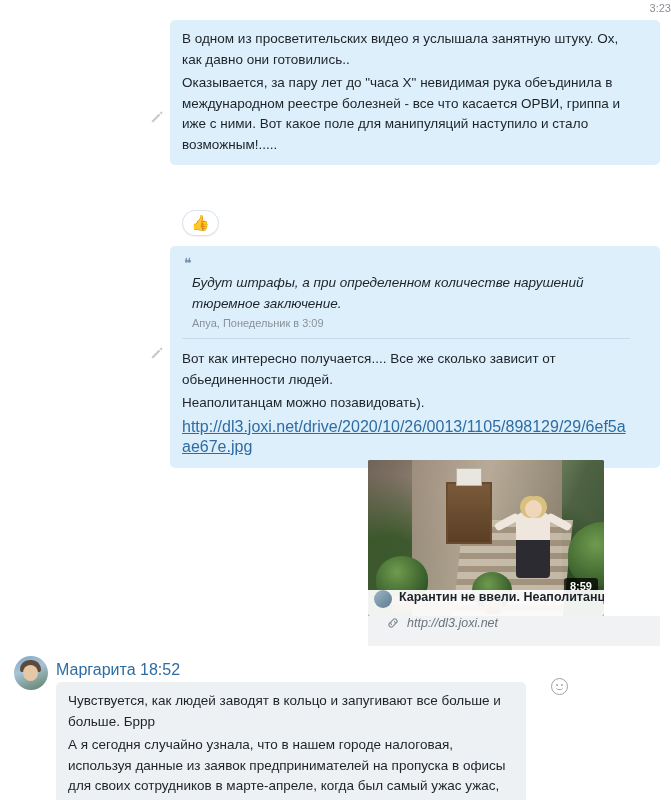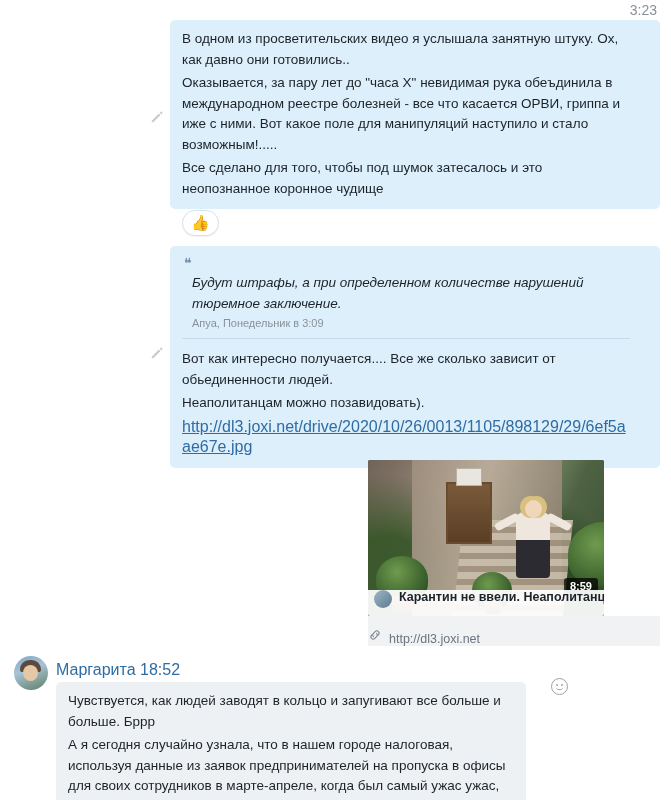--- a/index.html
+++ b/index.html
@@ -12,22 +12,22 @@
   }
   .screen {
     position: relative;
     width: 671px; height: 800px;
     background: #ffffff;
   }
 
   
   .top-time {
     position: absolute;
-    right: 14px; top: 2px;
-    font-size: 14px;
+    right: 0; top: 2px;
+    font-size: 11px;
     color: #8a9099;
   }
 
   
   .msg-out {
     position: absolute;
     left: 170px;
     width: 490px;
     background: #ddeffb;
     border-radius: 5px;
@@ -231,23 +231,24 @@
 
   
   .link-footer {
     position: absolute;
     left: 368px;
     top: 616px;
     width: 292px;
     height: 30px;
     background: #f0f2f4;
     display: flex;
-    align-items: flex-end;
+    align-items: flex-start;
     gap: 7px;
-    padding-left: 0;
+    padding-left: 18px;
+    font-style: italic;
   }
   .link-footer .lf-text {
     font-size: 12.5px;
     color: #6b7580;
   }
 
   
   .in-avatar {
     position: absolute;
     left: 14px;
@@ -326,21 +327,20 @@
   <div class="pencil" style="top:110px">
     <svg viewBox="0 0 16 16" width="14" height="14" aria-hidden="true">
       <path d="M2 12.2l8.1-8.1 1.8 1.8L3.8 14H2v-1.8z" fill="#9aa3ac"></path>
       <path d="M11.1 3.2l1.1-1.1a.8.8 0 011.1 0l.7.7a.8.8 0 010 1.1l-1.1 1.1-1.8-1.8z" fill="#9aa3ac"></path>
     </svg>
   </div>
 
   <div class="msg-out" id="block1">
     <p>В одном из просветительских видео я услышала занятную штуку. Ох, как давно они готовились..</p>
     <p>Оказывается, за пару лет до "часа Х" невидимая рука обеъдинила в международном реестре болезней - все что касается ОРВИ, гриппа и иже с ними. Вот какое поле для манипуляций наступило и стало возможным!.....</p>
-    <p>Все сделано для того, чтобы под шумок затесалось и это неопознанное коронное чудище</p>
   </div>
 
   <div class="reaction">👍</div>
 
   <div class="pencil" style="top:346px">
     <svg viewBox="0 0 16 16" width="14" height="14" aria-hidden="true">
       <path d="M2 12.2l8.1-8.1 1.8 1.8L3.8 14H2v-1.8z" fill="#9aa3ac"></path>
       <path d="M11.1 3.2l1.1-1.1a.8.8 0 011.1 0l.7.7a.8.8 0 010 1.1l-1.1 1.1-1.8-1.8z" fill="#9aa3ac"></path>
     </svg>
   </div>

